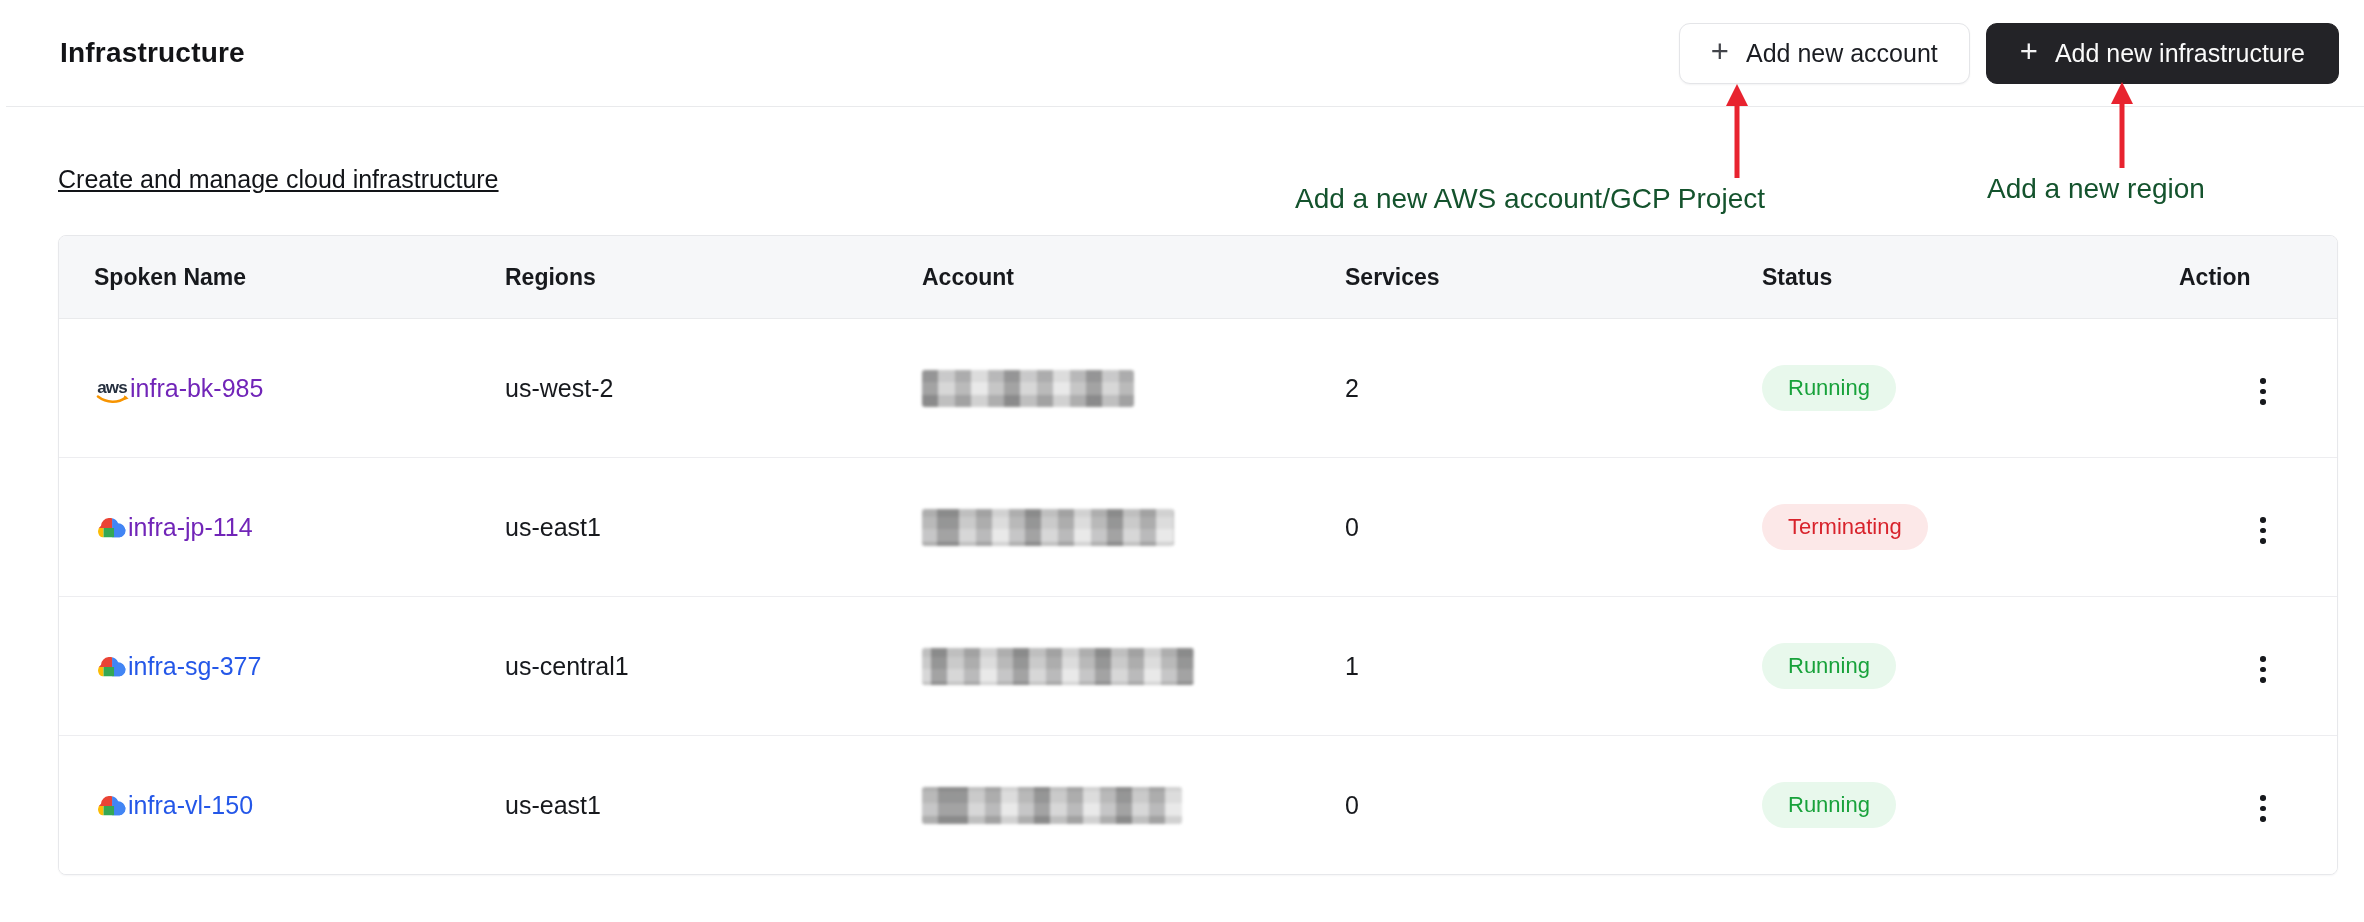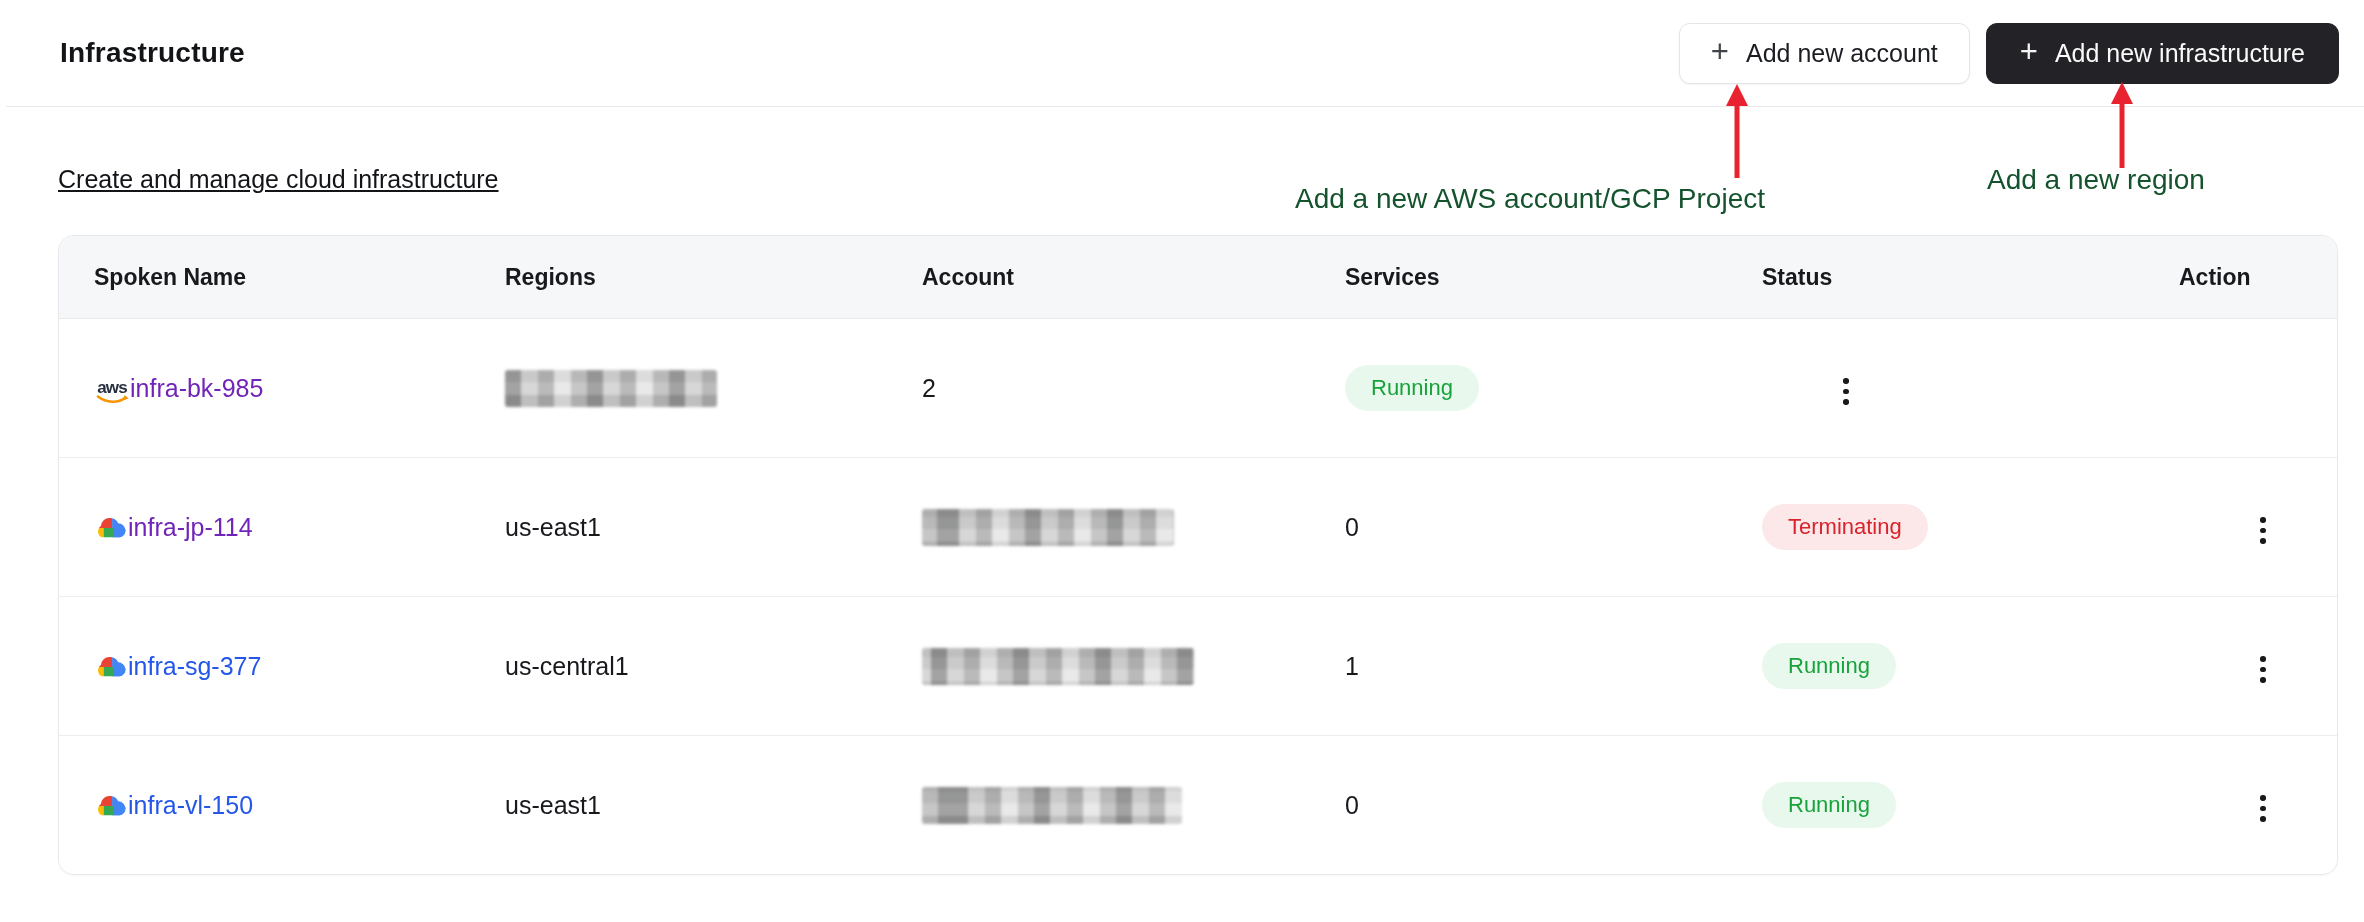--- a/index.html
+++ b/index.html
@@ -15,21 +15,21 @@
   .btn .plus { font-size:31px; font-weight:400; line-height:1; position:relative; top:-2px; }
   .btn-light { background:#fff; border:1px solid #e4e5e8; color:#1b1d22; padding:0 31px; box-shadow:0 1px 2px rgba(16,24,40,.05); margin-right:16px; }
   .btn-light .plus { color:#42444a; }
   .btn-dark { background:#232327; border:1px solid #232327; color:#fafafa; padding:0 33px; }
   .btn-dark .plus { color:#f4f4f5; }
 
   
   .main { padding:58px 52px 0 52px; }
   .subtitle { font-size:25px; color:#121418; margin-bottom:41px;text-decoration:underline; }
 
-  .card { width:2280px; height:640px; border:1px solid #e7e8eb; border-radius:16px; background:#fff; display:flex; flex-direction:column; overflow:hidden; box-shadow:0 1px 2px rgba(16,24,40,.04); }
+  .card { width:2280px; height:640px; border:1px solid #e7e8eb; border-radius:8px; background:#fff; display:flex; flex-direction:column; overflow:hidden; box-shadow:0 1px 2px rgba(16,24,40,.04); }
   .grid-row { display:grid; grid-template-columns:446px 417px 423px 417px 417px 1fr; align-items:center; }
   .thead { height:83px; flex:0 0 83px; background:#f6f7f9; border-bottom:1px solid #e9eaec; }
   .th { font-size:23px; font-weight:600; color:#17191d; }
   .th:first-child, .cell-name { padding-left:35px; }
   .tbody { flex:1; display:flex; flex-direction:column; }
   .trow { flex:1; min-height:136px; background:#fff; }
   .trow + .trow { border-top:1px solid #ededf0; }
 
   .cell { font-size:25px; color:#17191d; }
   .cell-name { display:flex; align-items:flex-end; }
@@ -98,20 +98,21 @@
       <span class="aws-badge">
         <span class="aws-word">aws</span>
         <svg width="33" height="11" viewBox="0 0 34 11">
           <path d="M2 2.5 C 11 9.5, 23 9.5, 30.5 3.5" stroke="#f79400" stroke-width="2.6" fill="none" stroke-linecap="round"></path>
           <polygon points="29,1 33.6,4.4 28.6,6.4" fill="#f79400"></polygon>
         </svg>
       </span>
 
       <a class="res-link purple" href="#">infra-bk-985</a>
     </div>
+    <div class="cell cell-region">us-west-2</div>
     <div class="cell">
               <div class="mosaic" style="width: 212px; background-position: 0px 0px, 0px 0px;"></div>
             </div>
     <div class="cell cell-services">2</div>
     <div class="cell"><span class="badge green">Running</span></div>
     <div class="cell"><button class="kebab">
                 <i></i>
                 <i></i>
                 <i></i>
               </button></div>
@@ -216,21 +217,21 @@
                 <i></i>
                 <i></i>
                 <i></i>
               </button></div>
   </div>
 </div>
     </div>
   </div>
 
   <div class="ann" style="left:1289px; top:183px;">Add a new AWS account/GCP Project</div>
-  <div class="ann" style="left:1981px; top:164px;">Add a new region</div>
+  <div class="ann" style="left:1981px; top:173px;">Add a new region</div>
   <svg class="ann-arrow" style="left:1712px; top:84px;" width="38" height="96">
     <line x1="19" y1="94" x2="19" y2="18" stroke="#e8232f" stroke-width="5"></line>
     <polygon points="19,0 30,22 8,22" fill="#e8232f"></polygon>
   </svg>
   <svg class="ann-arrow" style="left:2097px; top:82px;" width="38" height="88">
     <line x1="19" y1="86" x2="19" y2="18" stroke="#e8232f" stroke-width="5"></line>
     <polygon points="19,0 30,22 8,22" fill="#e8232f"></polygon>
   </svg>
 
 </div>

